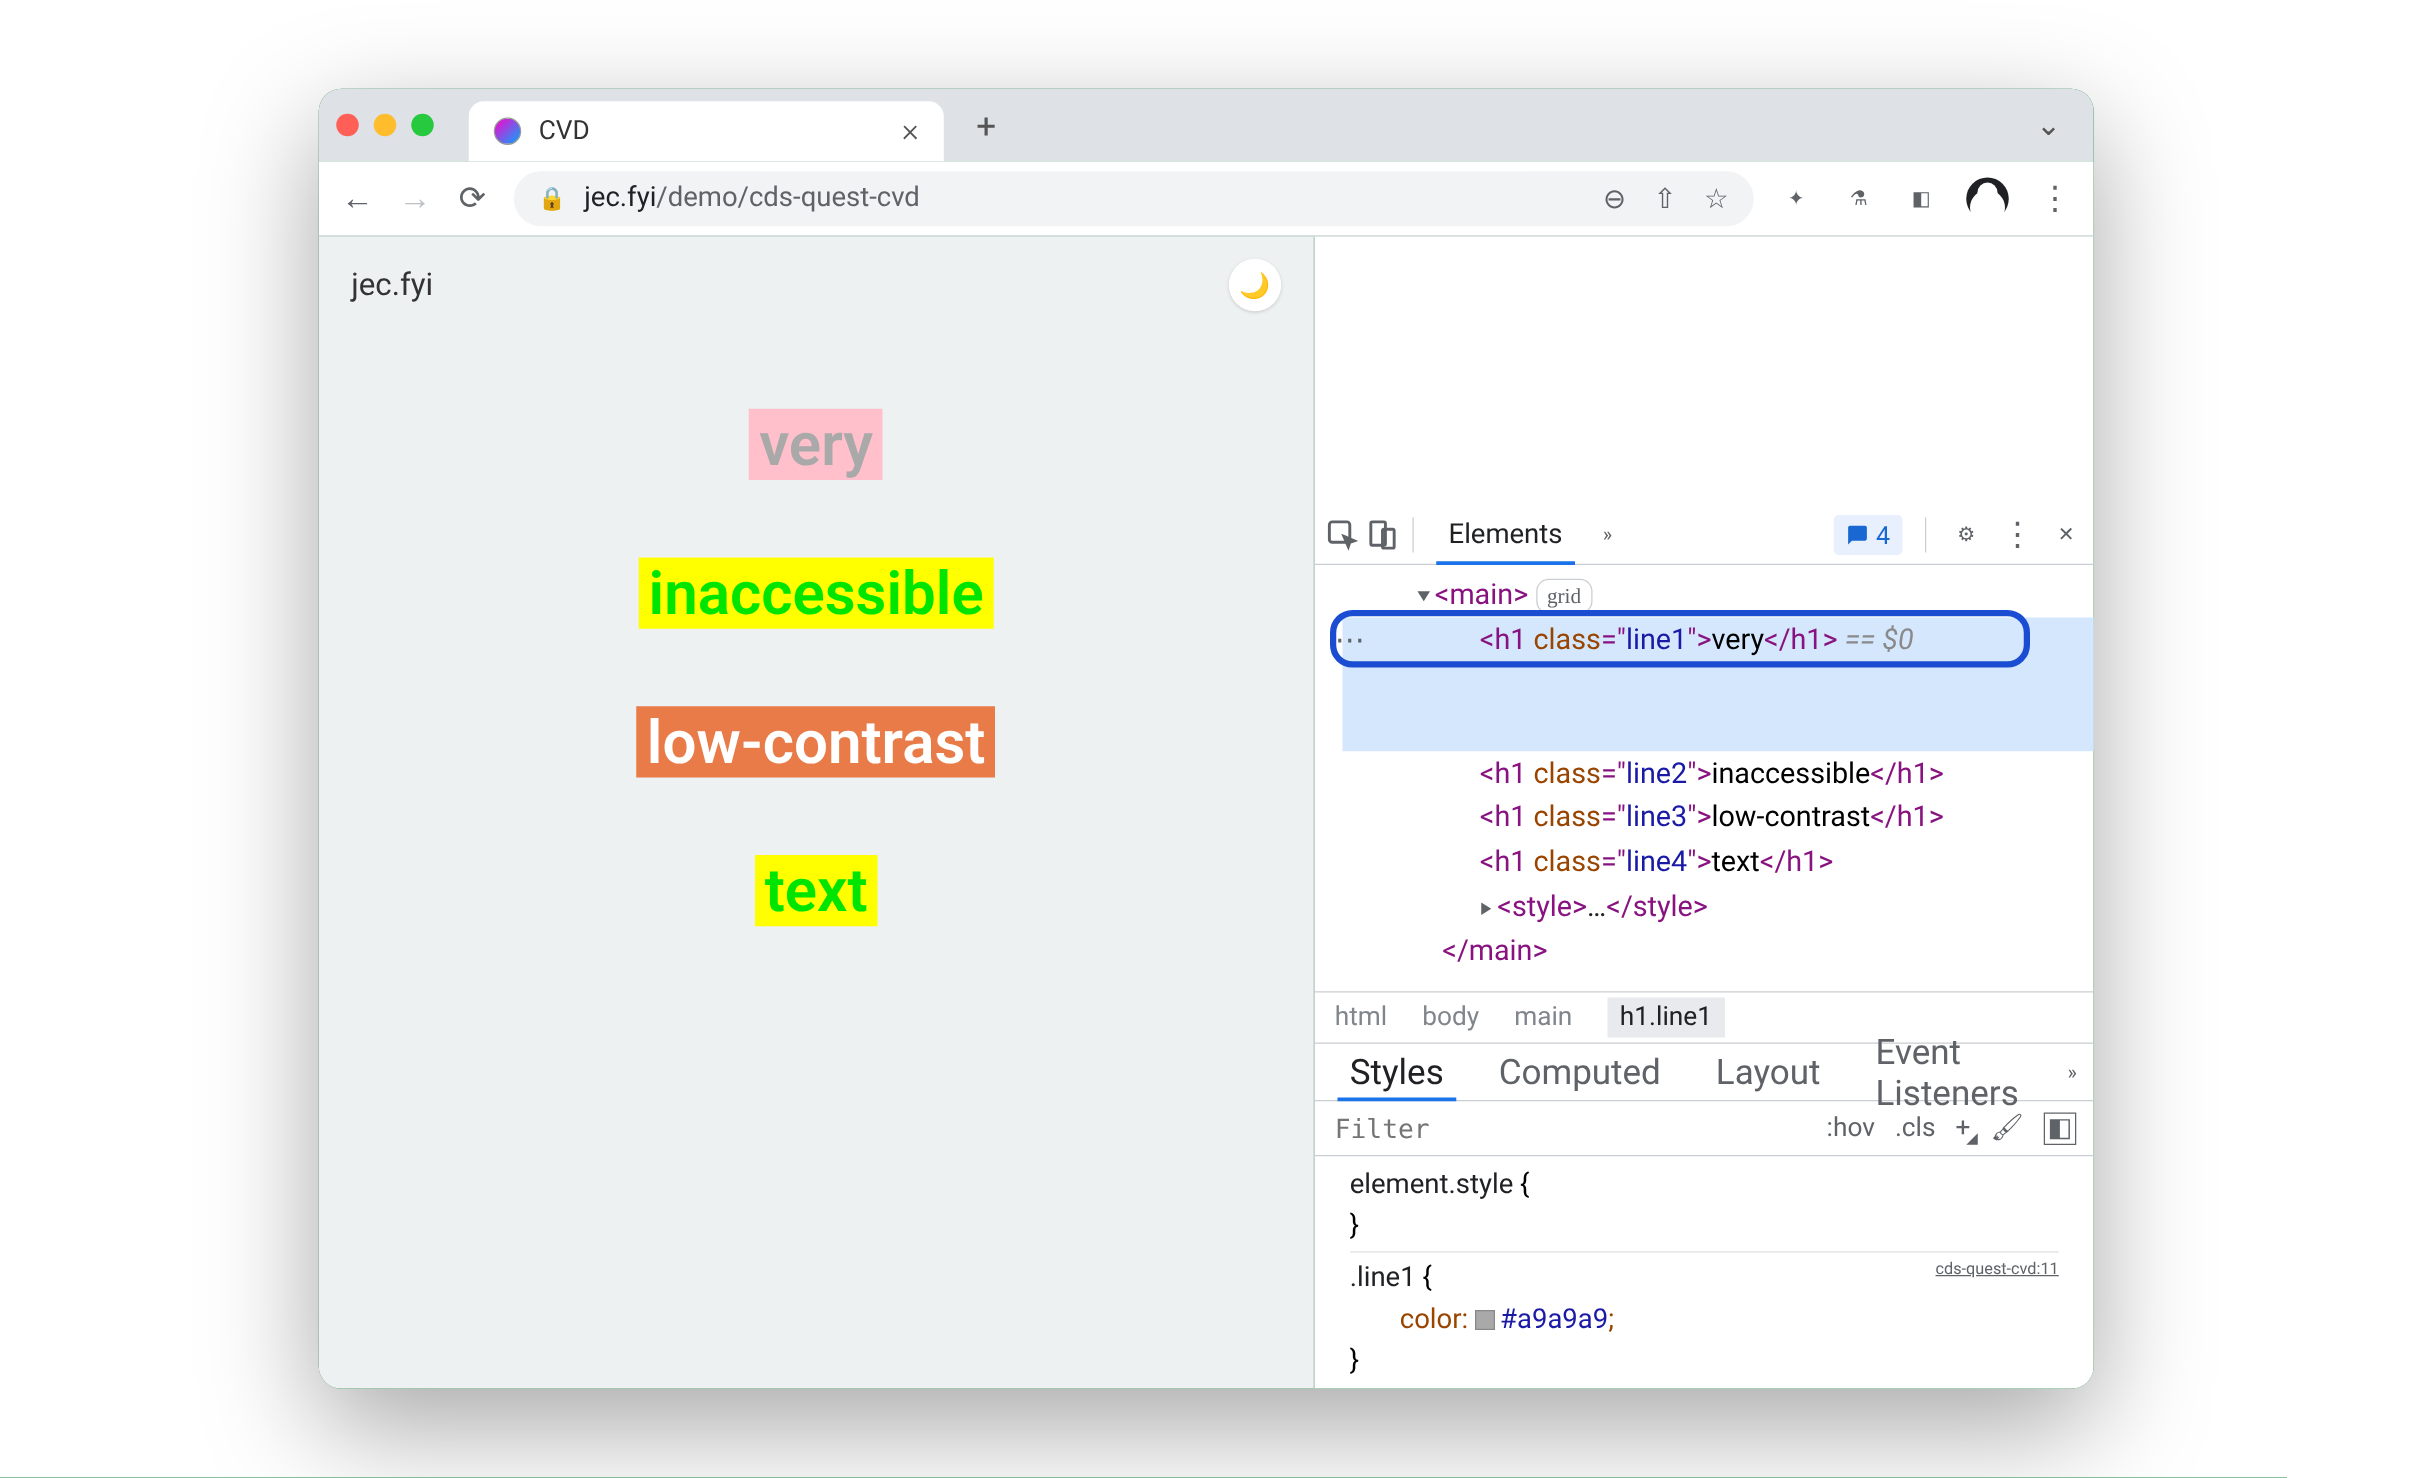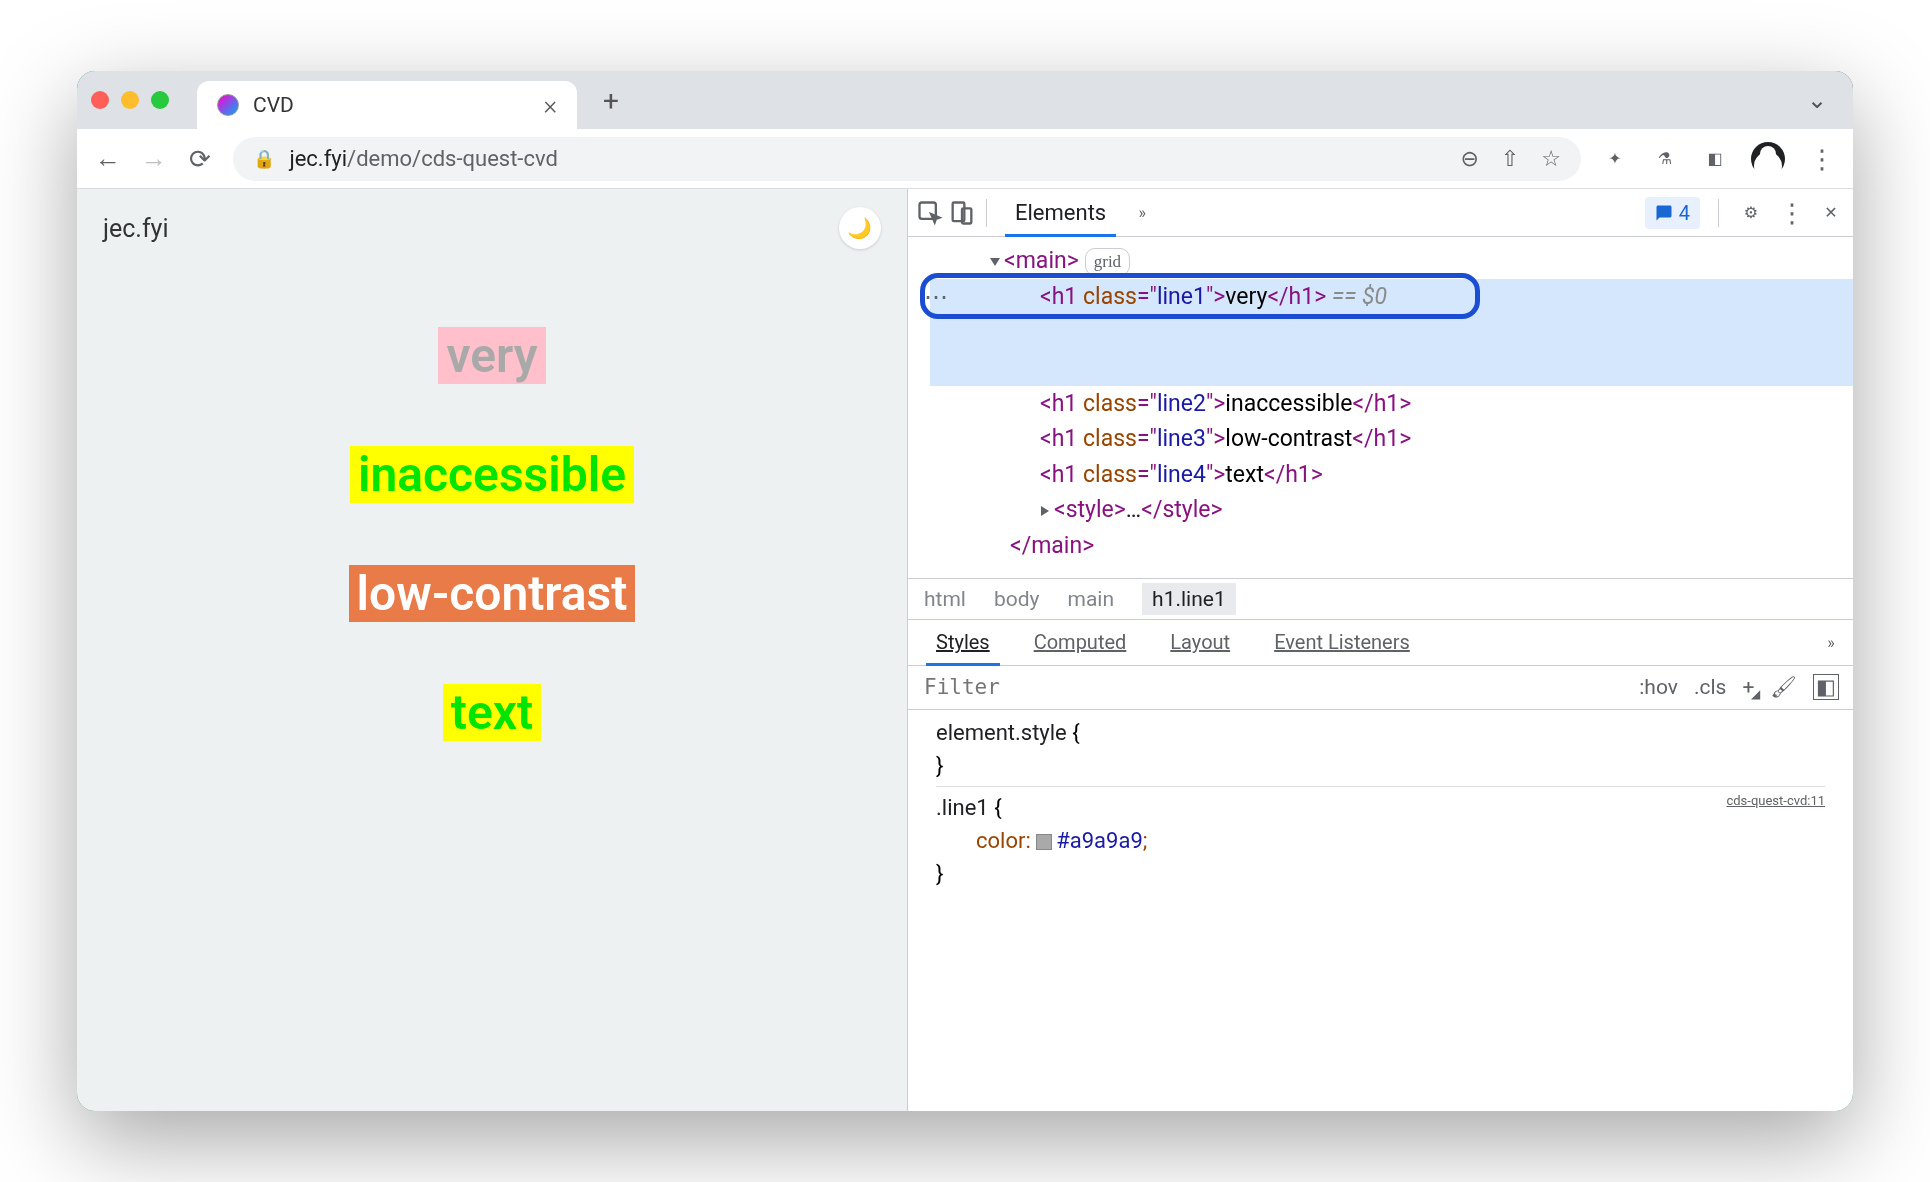--- a/index.html
+++ b/index.html
@@ -1,17 +1,17 @@
 <!DOCTYPE html>
 <html><head>
   <meta charset="utf-8">
   <style>
     * { box-sizing: border-box; margin: 0; padding: 0; font-family: -apple-system, BlinkMacSystemFont, 'Segoe UI', Roboto, sans-serif; }
     body { background: #fff; width: 1930px; height: 1182px; display: flex; align-items: center; justify-content: center; }
-    .window { width: 1776px; height: 1040px; background: #15803d; border-radius: 18px; box-shadow: 0 30px 90px rgba(0,0,0,0.35); overflow: hidden; display: flex; flex-direction: column; }
+    .window { width: 1420px; height: 1040px; background: #15803d; border-radius: 18px; box-shadow: 0 30px 90px rgba(0,0,0,0.35); overflow: hidden; display: flex; flex-direction: column; }
     
     
     .tabstrip { height: 58px; background: #dee1e6; display: flex; align-items: center; padding: 0 14px; gap: 12px; }
     .traffic { display: flex; gap: 12px; margin-right: 16px; }
     .dot { width: 18px; height: 18px; border-radius: 50%; }
     .dot.r { background: #ff5f56; }
     .dot.y { background: #ffbd2e; }
     .dot.g { background: #27c93f; }
     .tab { background: #fff; height: 48px; border-radius: 12px 12px 0 0; padding: 0 20px; display: flex; align-items: center; gap: 14px; min-width: 380px; margin-top: 10px; }
     .favicon { width: 22px; height: 22px; border-radius: 50%; background: linear-gradient(135deg,#f0c,#0af); border:1px solid #999; }
@@ -43,21 +43,21 @@
     .page-brand { font-size: 25px; color: #333; }
     .theme-btn { width:42px; height:42px; border-radius:50%; background:#fff; display:flex; align-items:center; justify-content:center; font-size:20px; box-shadow: 0 1px 3px rgba(0,0,0,0.15);}
     .page-body { display:flex; flex-direction:column; align-items:center; gap: 62px; padding-top: 60px; }
     .h1 { font-size: 48px; font-weight: 600; padding: 0 8px; }
     .l1 { background: pink; color: #a9a9a9; }
     .l2 { background: yellow; color: #00e500; }
     .l3 { background: #e87b48; color: #fff; }
     .l4 { background: yellow; color: #00e500; }
     
     
-    .dt { flex:1; background:#fff; display:flex; flex-direction:column; border-left:1px solid #cacdd1; font-family: -apple-system, sans-serif;}
+    .dt { flex:1; background:#fff; display:flex; flex-direction:column; border-left:1px solid #cacdd1; font-family: -apple-system, sans-serif; justify-content: flex-end;}
     .dt-tabs { height: 48px; display:flex; align-items:center; border-bottom:1px solid #cacdd1; padding: 0 8px; gap: 4px;}
     .dt-tabbtn { padding: 0 18px; height:100%; display:flex; align-items:center; font-size:22px; color:#5f6368; border:none; background:none; position:relative;}
     .dt-tabbtn.active { color:#202124; }
     .dt-tabbtn.active::after { content:""; position:absolute; bottom:-1px; left:8px; right:8px; height:3px; background:#1a73e8; }
     .dt-icon { width:28px; height:28px; display:flex; align-items:center; justify-content:center; color:#5f6368;}
     .dt-sep { width:1px; height:28px; background:#cacdd1; margin: 0 6px;}
     .dt-issues { display:flex; align-items:center; gap:6px; background:#e8f0fe; color:#1967d2; padding: 4px 10px; border-radius:4px; font-size:20px; }
     .dt-right { margin-left:auto; display:flex; align-items:center; gap:12px;}
     
     .dom { font-family: Menlo, monospace; font-size: 23px; padding: 6px 0 14px 22px; line-height: 1.55; color:#222; position:relative; }
@@ -74,21 +74,21 @@
     .tw.closed { transform: rotate(-90deg); }
     .selected-row { background:#d4e7fd; position:relative;}
     .dots { position:absolute; left: -6px; color:#5f6368; font-size:24px; letter-spacing:-1px;}
     .highlight-box { position:absolute; border: 5px solid #1b4dd2; border-radius: 18px; pointer-events:none; }
     .eq0 { color:#8a8a8a; font-style: italic; }
     
     .crumbs { height:42px; border-top:1px solid #cacdd1; border-bottom:1px solid #cacdd1; display:flex; align-items:center; padding: 0 16px; gap: 28px; font-size:21px; color:#80868b;}
     .crumb.active { background:#e8eaed; color:#202124; padding:4px 10px; border-radius:0;}
     
     .styles-tabs { height:46px; display:flex; align-items:center; border-bottom:1px solid #cacdd1; gap:4px; padding:0 8px;}
-    .styles-tab { padding: 0 20px; height:100%; display:flex; align-items:center; font-size:20px; color:#5f6368; position:relative;text-decoration:underline;}
+    .styles-tab { padding: 0 20px; height:100%; display:flex; align-items:center; font-size:28px; color:#5f6368; position:relative;}
     .styles-tab.active { color:#202124;}
     .styles-tab.active::after { content:""; position:absolute; bottom:-1px; left:10px; right:10px; height:3px; background:#1a73e8;}
     
     .filter-bar { height:44px; border-bottom:1px solid #cacdd1; display:flex; align-items:center;}
     .filter-input { border:none; outline:none; font-size:21px; padding:0 16px; flex:1; color:#80868b; font-family: Menlo, monospace;}
     .filter-right { display:flex; gap:16px; padding: 0 14px; color:#5f6368; font-family: Menlo, monospace; font-size:21px; align-items:center;}
     .smbtn { width:26px; height:26px; display:flex; align-items:center; justify-content:center; border:1px solid #5f6368;}
     
     .rules { font-family: Menlo, monospace; font-size:22px; padding: 6px 28px; line-height:1.5;}
     .rule-sel { color:#202124;}

